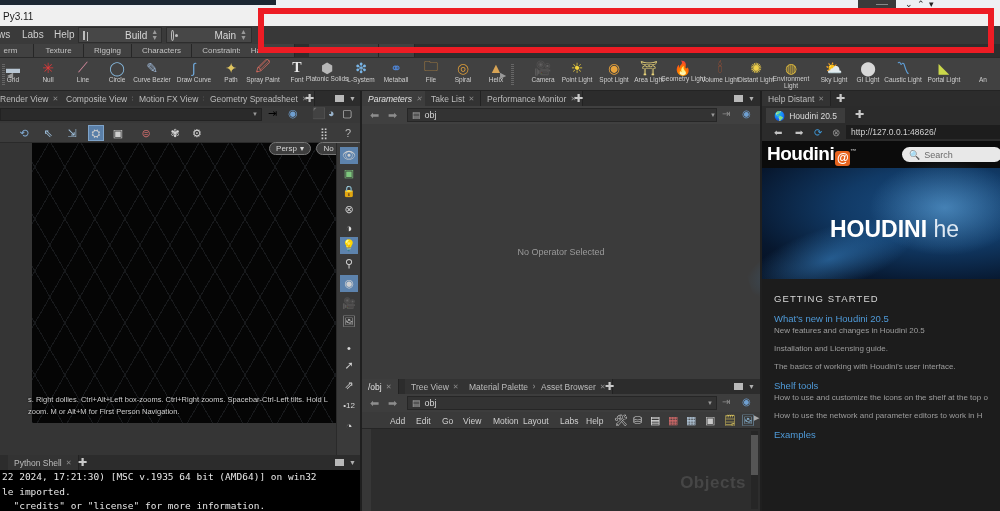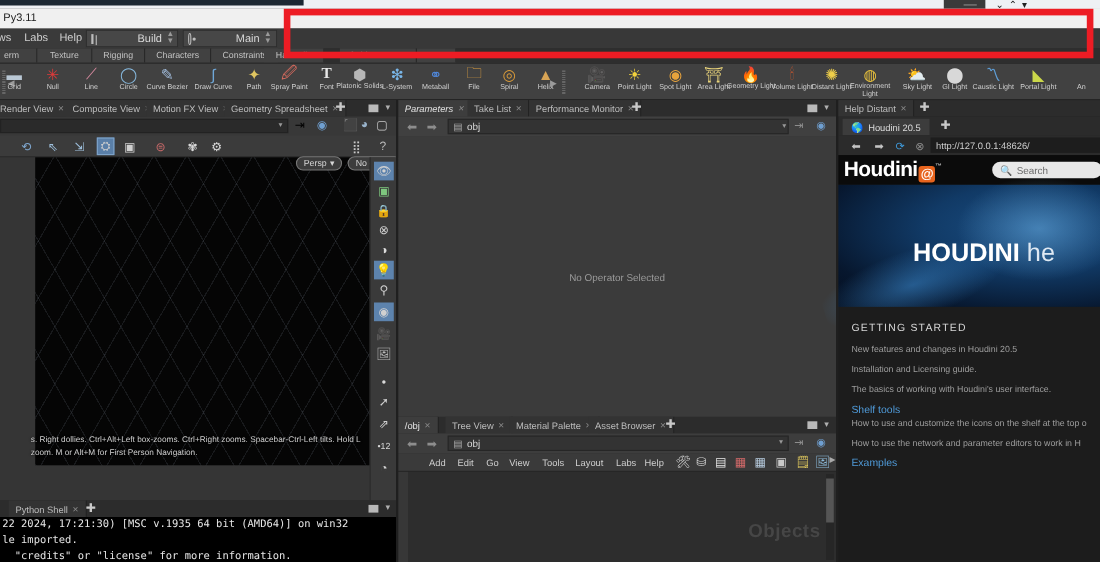--- a/index.html
+++ b/index.html
@@ -486,21 +486,21 @@
       </div>
       <div class="navarrow" style="left:360px;top:2px;font-size:10px">⇥</div>
       <div class="navarrow" style="left:380px;top:2px;font-size:10px;color:#6f9fd0">◉</div>
     </div>
 
     <div class="net-menu">
       <div class="nm" style="left:28px">Add</div>
       <div class="nm" style="left:54px">Edit</div>
       <div class="nm" style="left:80px">Go</div>
       <div class="nm" style="left:101px">View</div>
-      <div class="nm" style="left:131px">Tools</div>
+      <div class="nm" style="left:131px">Motion</div>
       <div class="nm" style="left:161px">Layout</div>
       <div class="nm" style="left:198px">Labs</div>
       <div class="nm" style="left:224px">Help</div>
       <div class="nmi" style="left:252px;color:#d8d8d8">🛠</div>
       <div class="nmi" style="left:271px;color:#cfcfcf">⛁</div>
       <div class="nmi" style="left:288px;color:#e8e8e8">▤</div>
       <div class="nmi" style="left:306px;color:#d86b6b">▦</div>
       <div class="nmi" style="left:324px;color:#b8cde0">▦</div>
       <div class="nmi" style="left:343px;color:#c9c9c9">▣</div>
       <div class="nmi" style="left:361px;color:#e8d060">🗒</div>
@@ -552,20 +552,21 @@
 
     <div class="hb-banner">
       <div class="wave"></div>
       <div class="wave2"></div>
       <div class="bt"><span>HOUDINI</span><i> he</i></div>
     </div>
 
     <div class="hb-content">
       <div class="gs-title">GETTING STARTED</div>
 
+      <div class="gs-link">What's new in Houdini 20.5</div>
       <div class="gs-desc">New features and changes in Houdini 20.5</div>
 
       <div class="gs-desc">Installation and Licensing guide.</div>
 
       <div class="gs-desc">The basics of working with Houdini's user interface.</div>
 
       <div class="gs-link">Shelf tools</div>
       <div class="gs-desc">How to use and customize the icons on the shelf at the top o</div>
 
       <div class="gs-desc">How to use the network and parameter editors to work in H</div>

